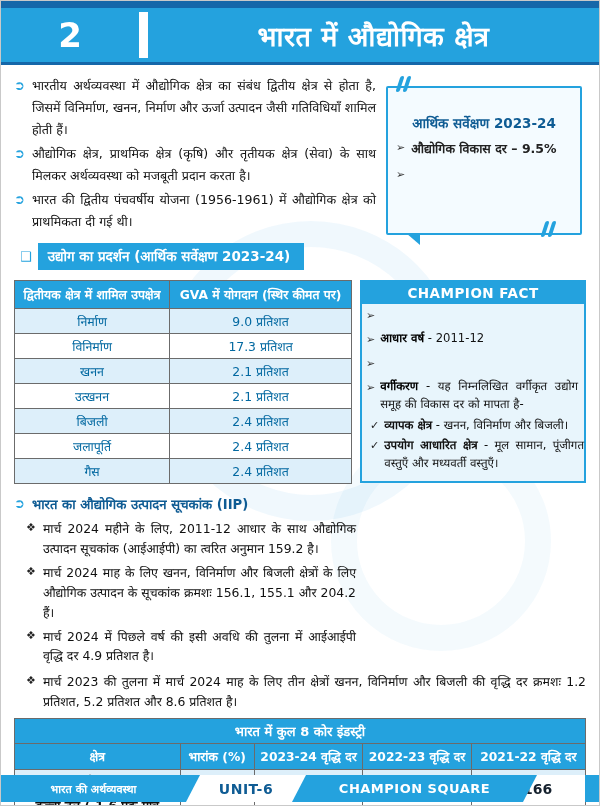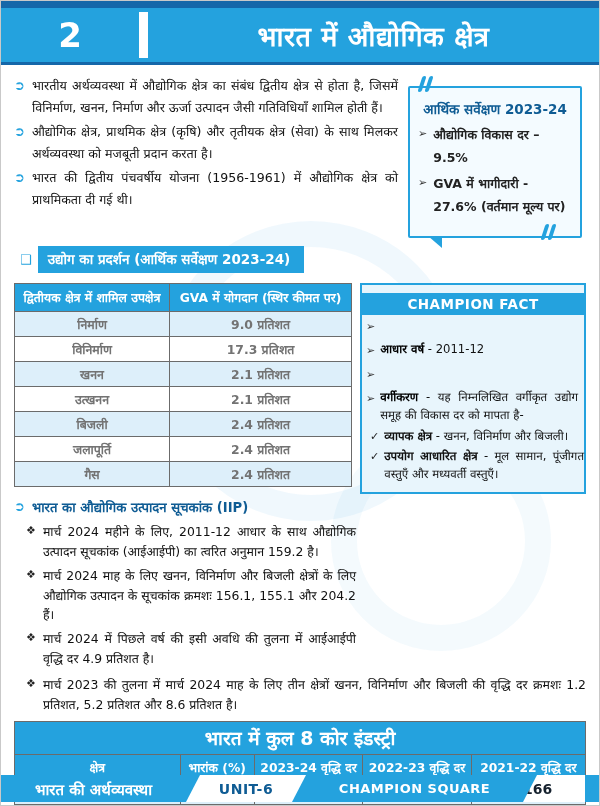--- a/index.html
+++ b/index.html
@@ -31,22 +31,22 @@
 
   .content{position:relative;padding:7px 13px 0 13px;}
 
   
   .row1{display:flex;gap:10px;}
   ul{list-style:none;}
   .intro{flex:1;padding-top:3px;}
   .intro li{display:flex;gap:7px;font-size:12.6px;line-height:1.75;text-align:justify;
             color:#111;margin-bottom:2px;}
   .b-ic{color:var(--blue);font-size:13px;line-height:1.7;flex:0 0 auto;}
-  .survey{position:relative;width:174px;min-height:140px;margin:14px 4px 0 0;
-          border:2px solid var(--blue);background:#f4fbff;padding:12px 8px 14px 8px;
+  .survey{position:relative;width:196px;min-height:140px;margin:14px 4px 0 0;
+          border:2px solid var(--blue);background:#f4fbff;padding:26px 8px 14px 8px;
           border-radius:2px;}
   .survey-title{color:var(--navy);font-weight:bold;font-size:13.5px;text-align:center;
                 margin-bottom:6px;}
   .survey li{display:flex;gap:6px;font-size:12.5px;font-weight:bold;color:#222;
              line-height:1.8;margin-bottom:4px;}
   .arrow{color:#333;font-size:11px;line-height:1.9;flex:0 0 auto;}
   .q{position:absolute;display:flex;gap:3px;}
   .q i{display:block;width:4px;height:16px;background:var(--blue);transform:skewX(-18deg);border-radius:2px;}
   .q-tl{top:-12px;left:10px;}
   .q-br{bottom:-4px;right:26px;}
@@ -60,62 +60,62 @@
             padding:4px 14px 5px 10px;}
 
   
   .row2{display:flex;gap:4px;align-items:flex-start;}
   .left-col{flex:1;min-width:0;}
 
   table{border-collapse:collapse;width:100%;}
   .gva{width:338px;border:1px solid var(--bd);}
   .gva th{background:var(--blue);color:#fff;font-weight:bold;font-size:12.3px;
           padding:5px 3px;border:1px solid var(--bd);}
-  .gva td{font-size:12.4px;text-align:center;padding:3.5px 3px;border:1px solid var(--bd);color:#737373;font-weight:bold;}
+  .gva td{font-size:12.4px;text-align:center;padding:3.5px 3px;border:1px solid var(--bd);color:#0369a1;}
   .gva tbody tr:nth-child(odd){background:var(--rowblue);}
   .gva tbody tr:nth-child(even){background:#fff;}
 
   .iip-head{display:flex;gap:7px;align-items:center;margin:9px 0 4px 0;}
   .iip-title{color:var(--navy);font-weight:bold;font-size:13.2px;}
   .iip li{display:flex;gap:7px;font-size:12.4px;line-height:1.6;text-align:justify;
           color:#111;margin:0 0 4px 12px;}
   .d{color:#222;font-size:11px;line-height:1.7;flex:0 0 auto;}
   .iip.full{margin-top:2px;}
   .iip.full li{margin-left:12px;}
 
   
   .fact{width:226px;flex:0 0 auto;border:2px solid var(--blue);background:var(--light);
         padding:0 0 6px 0;}
   .fact-title{background:var(--blue);color:#fff;font-weight:bold;text-align:center;
-              font-size:13.5px;padding:3px 0;letter-spacing:.5px;margin-top:8px;}
+              font-size:13.5px;padding:3px 0;letter-spacing:.5px;}
   .fact-sub{color:var(--navy);font-weight:bold;font-size:12.6px;padding:4px 6px 2px 6px;
             border-bottom:1px solid rgba(36,162,222,.45);margin-bottom:3px;}
   .fact-list>li{display:flex;gap:5px;font-size:11.6px;line-height:1.55;text-align:justify;
                 color:#111;padding:2px 6px 1px 4px;}
   .fact-list b{color:#000;}
   .check-list{margin-top:2px;}
   .check-list li{display:flex;gap:5px;font-size:11.6px;line-height:1.55;color:#111;
                  margin:2px 0 2px 8px;text-align:justify;}
   .chk2{color:#222;font-size:11px;flex:0 0 auto;}
 
   
   .core{margin-top:6px;border:1px solid var(--bd);}
-  .core .core-title{background:var(--blue);color:#fff;font-weight:bold;font-size:19px;
+  .core .core-title{background:var(--blue);color:#fff;font-weight:bold;font-size:13px;
                     text-align:center;padding:3px 0;border:1px solid var(--bd);}
   .core th{background:var(--blue);color:#fff;font-weight:bold;font-size:12.3px;
            padding:4px 2px;border:1px solid var(--bd);}
   .core td{font-size:12.3px;text-align:center;padding:3px 4px;border:1px solid var(--bd);color:#111;}
   .core tbody tr:nth-child(odd){background:var(--rowblue);}
   .core tbody tr:nth-child(even){background:#fff;}
   .core td.sector{font-weight:bold;}
 
   
   .footer{position:absolute;left:0;right:0;bottom:3px;height:27px;background:var(--blue);
           display:flex;align-items:stretch;color:#fff;font-weight:bold;}
-  .f-left{flex:0 0 185px;display:flex;align-items:center;justify-content:center;font-size:15px;}
+  .f-left{flex:0 0 185px;display:flex;align-items:center;justify-content:center;font-size:11px;}
   .f-unit-wrap{flex:0 0 120px;background:#fff;color:var(--navy);
                clip-path:polygon(14px 0,100% 0,calc(100% - 14px) 100%,0 100%);
                display:flex;align-items:center;justify-content:center;
                font-size:14px;letter-spacing:.5px;font-family:"DejaVu Sans","Liberation Sans",sans-serif;}
   .f-brand{flex:1;display:flex;align-items:center;justify-content:center;font-size:13px;letter-spacing:.5px;}
   .f-page-wrap{flex:0 0 62px;background:#fff;color:#15212e;
                clip-path:polygon(14px 0,100% 0,100% 100%,0 100%);
                display:flex;align-items:center;justify-content:flex-start;font-size:14px;}
   .f-endcap{flex:0 0 14px;background:var(--blue);clip-path:polygon(100% 0,100% 100%,0 100%);}
 </style>
@@ -156,21 +156,20 @@
             <i></i>
           </span>
         <div class="survey-title">आर्थिक सर्वेक्षण 2023-24</div>
         <ul>
           <li>
             <span class="arrow">➢</span>
             <span>औद्योगिक विकास दर – 9.5%</span>
           </li>
           <li>
             <span class="arrow">➢</span>
-            <span>GVA में भागीदारी - 27.6% (वर्तमान मूल्य पर)</span>
           </li>
         </ul>
         <span class="q q-br">
             <i></i>
             <i></i>
           </span>
         <i class="tail"></i>
       </aside>
     </div>
 

